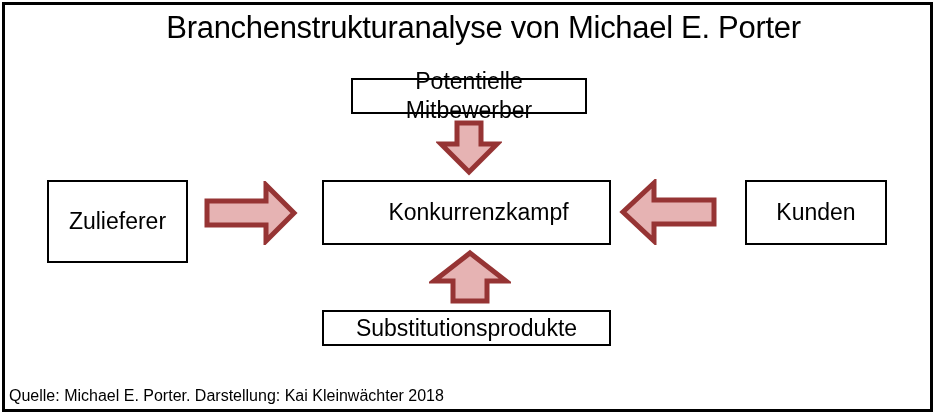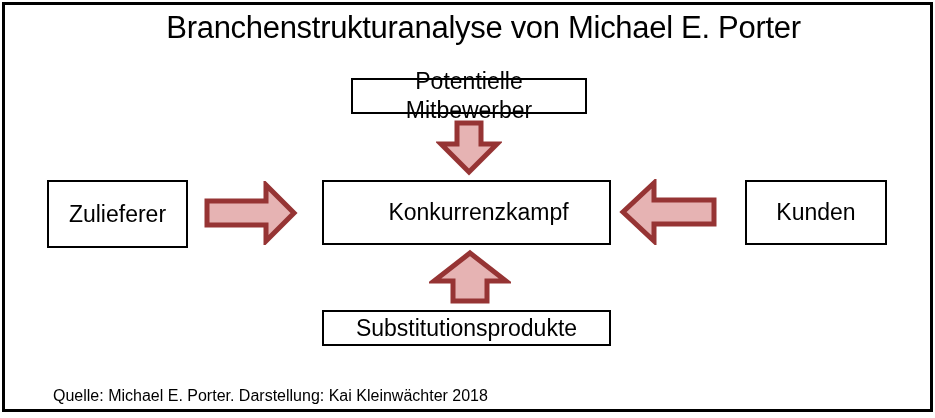--- a/index.html
+++ b/index.html
@@ -2,25 +2,25 @@
 <html><head>
   <meta charset="utf-8">
   <style>
     html, body { margin: 0; padding: 0; background: #ffffff; }
     body { width: 935px; height: 418px; position: relative; overflow: hidden; font-family: "Liberation Sans", sans-serif; color: #000; }
     .frame { position: absolute; left: 2px; top: 2px; width: 925px; height: 404px; border: 3px solid #000; background: #fff; }
     .title { position: absolute; left: 16px; top: 10px; width: 935px; text-align: center; font-size: 31px; letter-spacing: -0.3px; }
     .box { position: absolute; border: 2px solid #000; background: #fff; display: flex; align-items: center; justify-content: center; text-align: center; box-sizing: border-box; font-size: 23px; line-height: 29px; }
     #box-top { left: 322px; top: 78px; width: 236px; height: 36px; margin-left: 29px; }
     #box-center { left: 322px; top: 180px; width: 289px; height: 65px; flex-direction: column; padding-left: 24px; }
-    #box-left { left: 47px; top: 180px; width: 141px; height: 68px; }
+    #box-left { left: 47px; top: 180px; width: 141px; height: 83px; }
     #box-right { left: 745px; top: 180px; width: 142px; height: 65px; }
     #box-bottom { left: 322px; top: 310px; width: 289px; height: 36px; justify-content: center; }
     .arrow { position: absolute; }
-    .footer { position: absolute; left: 9px; top: 387px; font-size: 16px; margin-left: 44px; }
+    .footer { position: absolute; left: 9px; top: 387px; font-size: 16px; }
   </style>
 </head>
 <body>
 
 <div class="frame"></div>
 
 <div class="title">Branchenstrukturanalyse von Michael E. Porter</div>
 
 <div class="box" id="box-top">
   <span>Potentielle Mitbewerber</span>

